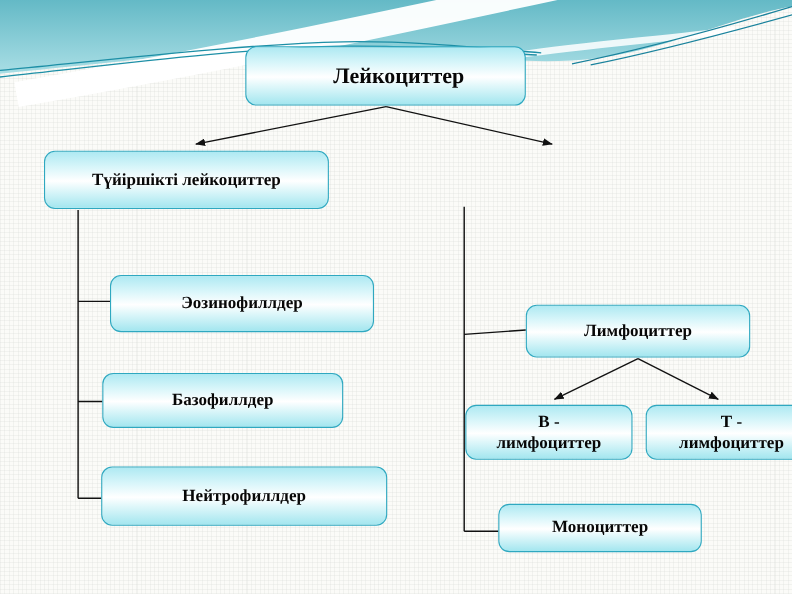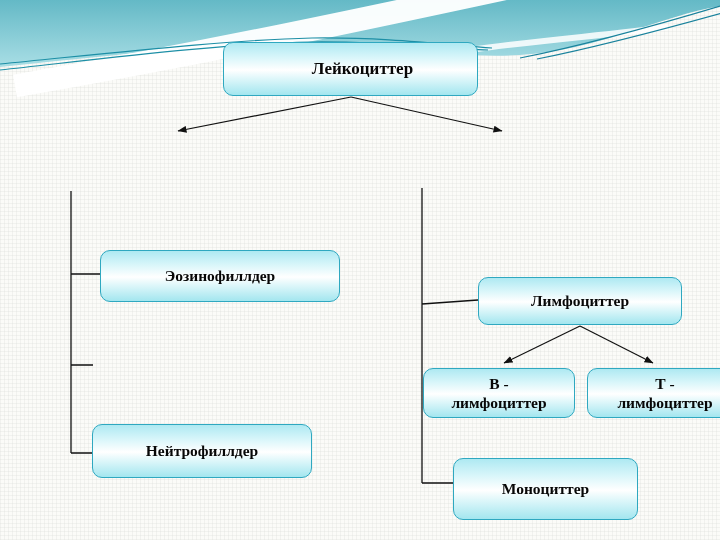--- a/index.html
+++ b/index.html
@@ -25,21 +25,21 @@
     display:flex;
     flex-direction:column;
     align-items:center;
     justify-content:center;
     text-align:center;
     font-weight:bold;
     color:#070707;
     font-size:15.5px;
     line-height:1.25;
   }
-  .node.root{font-size:17px;padding-left:24px;}
+  .node.root{font-size:20px;padding-left:24px;}
 </style>
 </head>
 <body>
 
 <div class="slide">
 
   <svg class="header-svg" width="720" height="100" viewBox="0 0 720 100" aria-hidden="true">
     <defs>
       <linearGradient id="tealGrad" x1="0" y1="0" x2="0" y2="1">
         <stop offset="0" stop-color="#64b9c6"></stop>
@@ -70,42 +70,48 @@
     <path d="M422,188 V483 M422,304 L478,300 M422,483 H453" stroke="#111" stroke-width="1.3" fill="none"></path>
 
     <path d="M580,326 L504,363" stroke="#111" stroke-width="1.2" fill="none" marker-end="url(#ah)"></path>
     <path d="M580,326 L653,363" stroke="#111" stroke-width="1.2" fill="none" marker-end="url(#ah)"></path>
   </svg>
 
   <div class="node root" style="left:223px;top:42px;width:255px;height:54px;">
     <span>Лейкоциттер</span>
   </div>
 
+  <div class="node" style="left:40px;top:137px;width:259px;height:53px;">
+    <span>Түйіршікті лейкоциттер</span>
+  </div>
 
 
   <div class="node" style="left:100px;top:250px;width:240px;height:52px;">
     <span>Эозинофиллдер</span>
   </div>
 
+  <div class="node" style="left:93px;top:339px;width:219px;height:50px;">
+    <span>Базофиллдер</span>
+  </div>
 
-  <div class="node" style="left:92px;top:424px;width:220px;height:54px;">
+  <div class="node" style="left:92px;top:424px;width:260px;height:54px;">
     <span>Нейтрофиллдер</span>
   </div>
 
   <div class="node" style="left:478px;top:277px;width:204px;height:48px;">
     <span>Лимфоциттер</span>
   </div>
 
   <div class="node" style="left:423px;top:368px;width:152px;height:50px;">
     <span>В -</span>
     <span>лимфоциттер</span>
   </div>
 
   <div class="node" style="left:587px;top:368px;width:156px;height:50px;">
     <span>Т -</span>
     <span>лимфоциттер</span>
   </div>
 
-  <div class="node" style="left:453px;top:458px;width:185px;height:62px;">
+  <div class="node" style="left:453px;top:458px;width:185px;height:44px;">
     <span>Моноциттер</span>
   </div>
 
 </div>
 
 </body></html>

